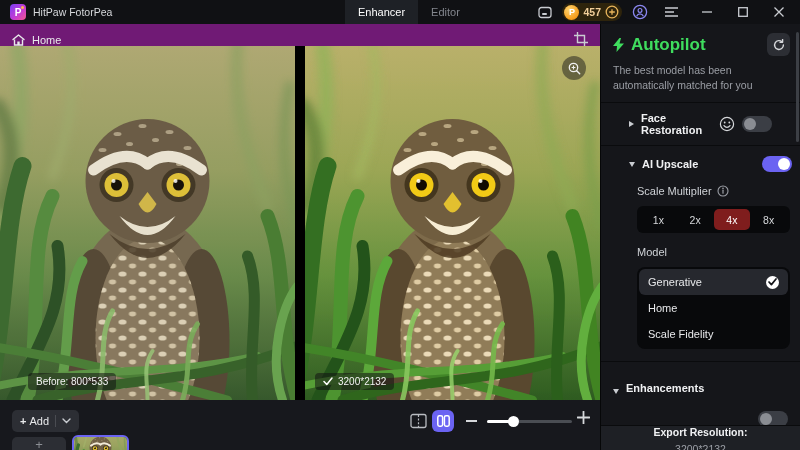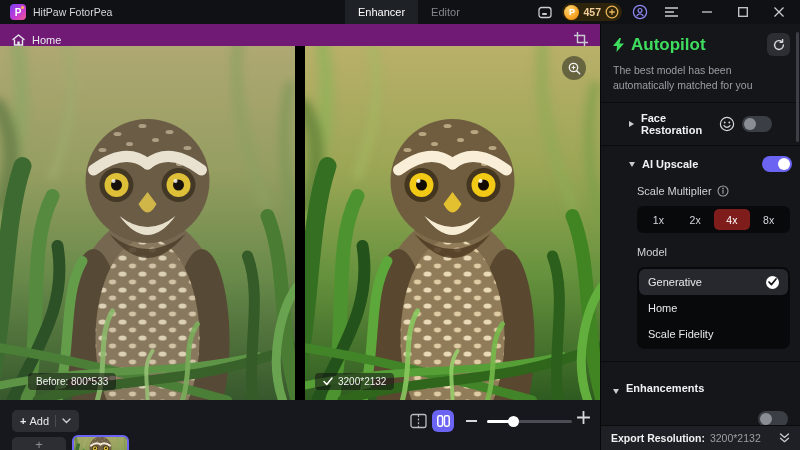--- a/index.html
+++ b/index.html
@@ -97,21 +97,21 @@
   .model-list { background:#08090b; border-radius:8px; margin-top:9px; padding:2px; }
   .model-row { height:26px; display:flex; align-items:center; padding:0 9px; color:#e8e9eb; border-radius:6px; }
   .model-row.selected { background:#26282e; }
   .check-circle { margin-left:auto; width:13px; height:13px; border-radius:50%; background:#ffffff;
                   display:flex; align-items:center; justify-content:center; }
   .enh { padding:10px 12px 0 12px; }
   .enh-header { display:flex; align-items:flex-end; gap:7px; height:22px; }
   .enh-row { height:20px; display:flex; align-items:center; justify-content:space-between; margin-top:15px; }
   .enh-row .lbl { color:#dfe1e4;margin-top:32px; }
   .export-bar { position:absolute; left:0; right:0; bottom:0; height:25px; background:#1e2025; border-top:1px solid #0a0b0d;
-                display:flex; align-items:center; padding:0 10px; gap:5px; font-size:10.5px; }
+                display:flex; align-items:center; padding:0 10px; gap:5px; font-size:10.5px;flex-direction:column; }
   .export-label { color:#f0f1f3; font-weight:700; }
   .export-value { color:#9b9ea5; }
   .export-bar .chev { margin-left:auto; display:flex; }
   .sb-scroll { position:absolute; right:1px; top:8px; width:3px; height:110px; background:#3c3f45; border-radius:2px; }
 </style>
 </head>
 <body>
 
 <svg width="0" height="0" style="position:absolute" aria-hidden="true">
   <defs>

